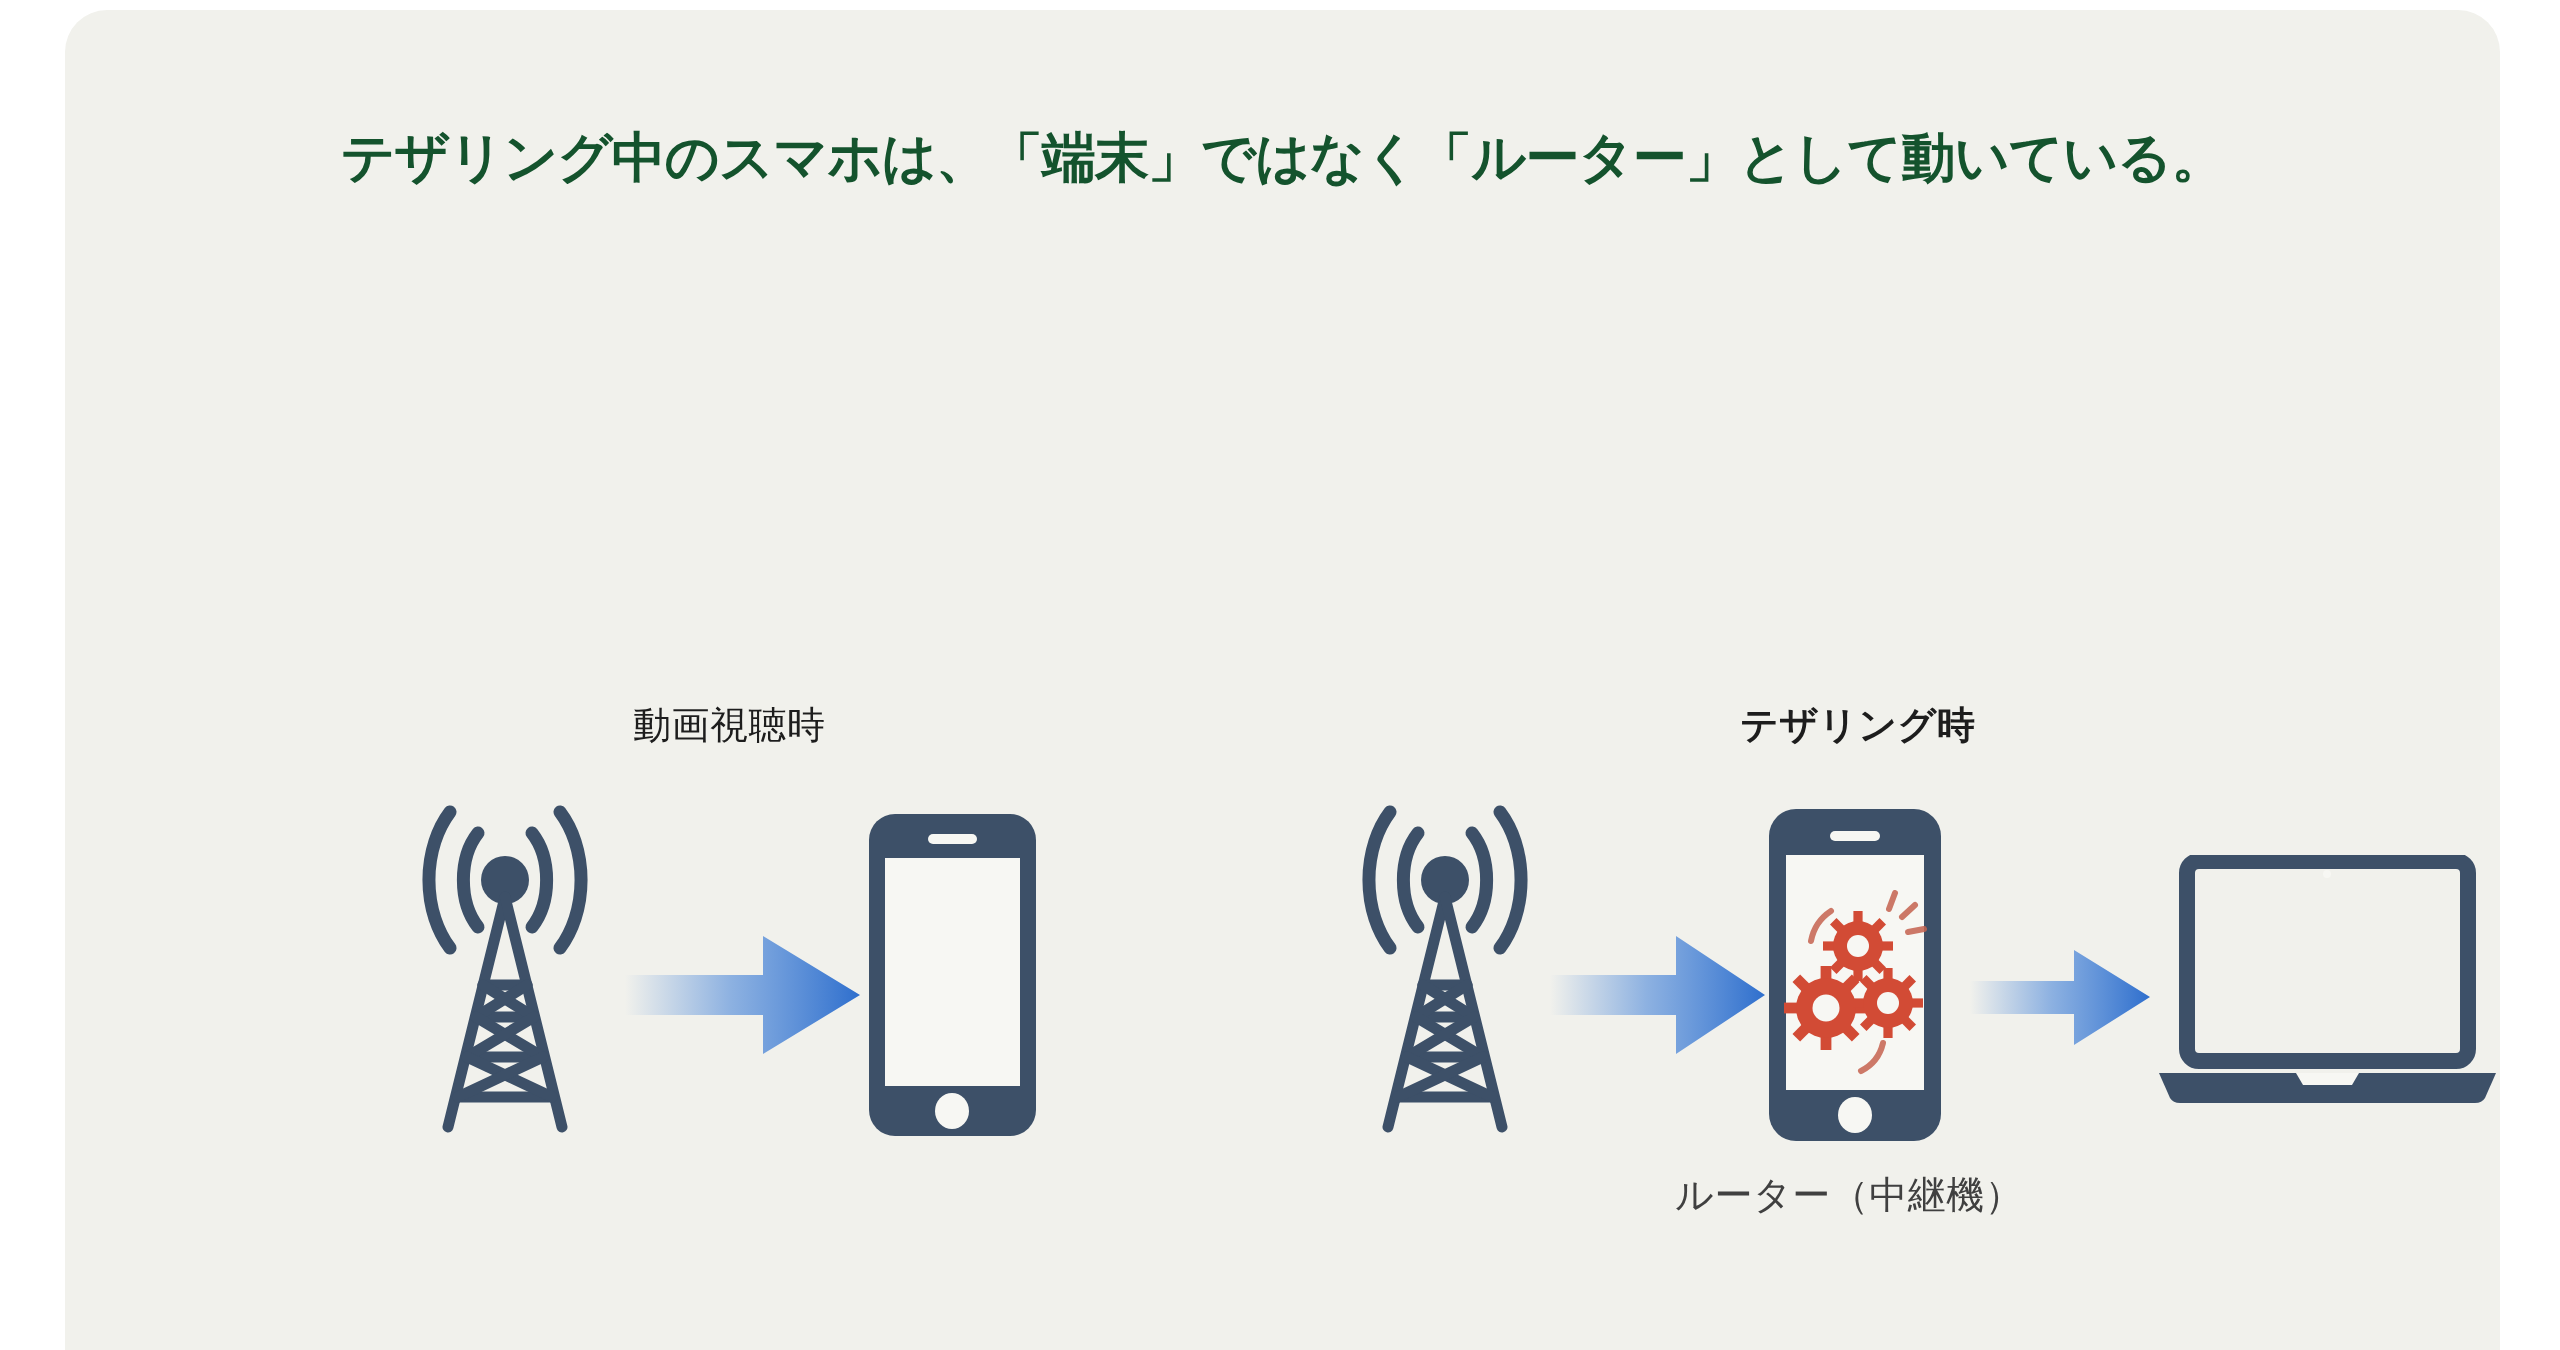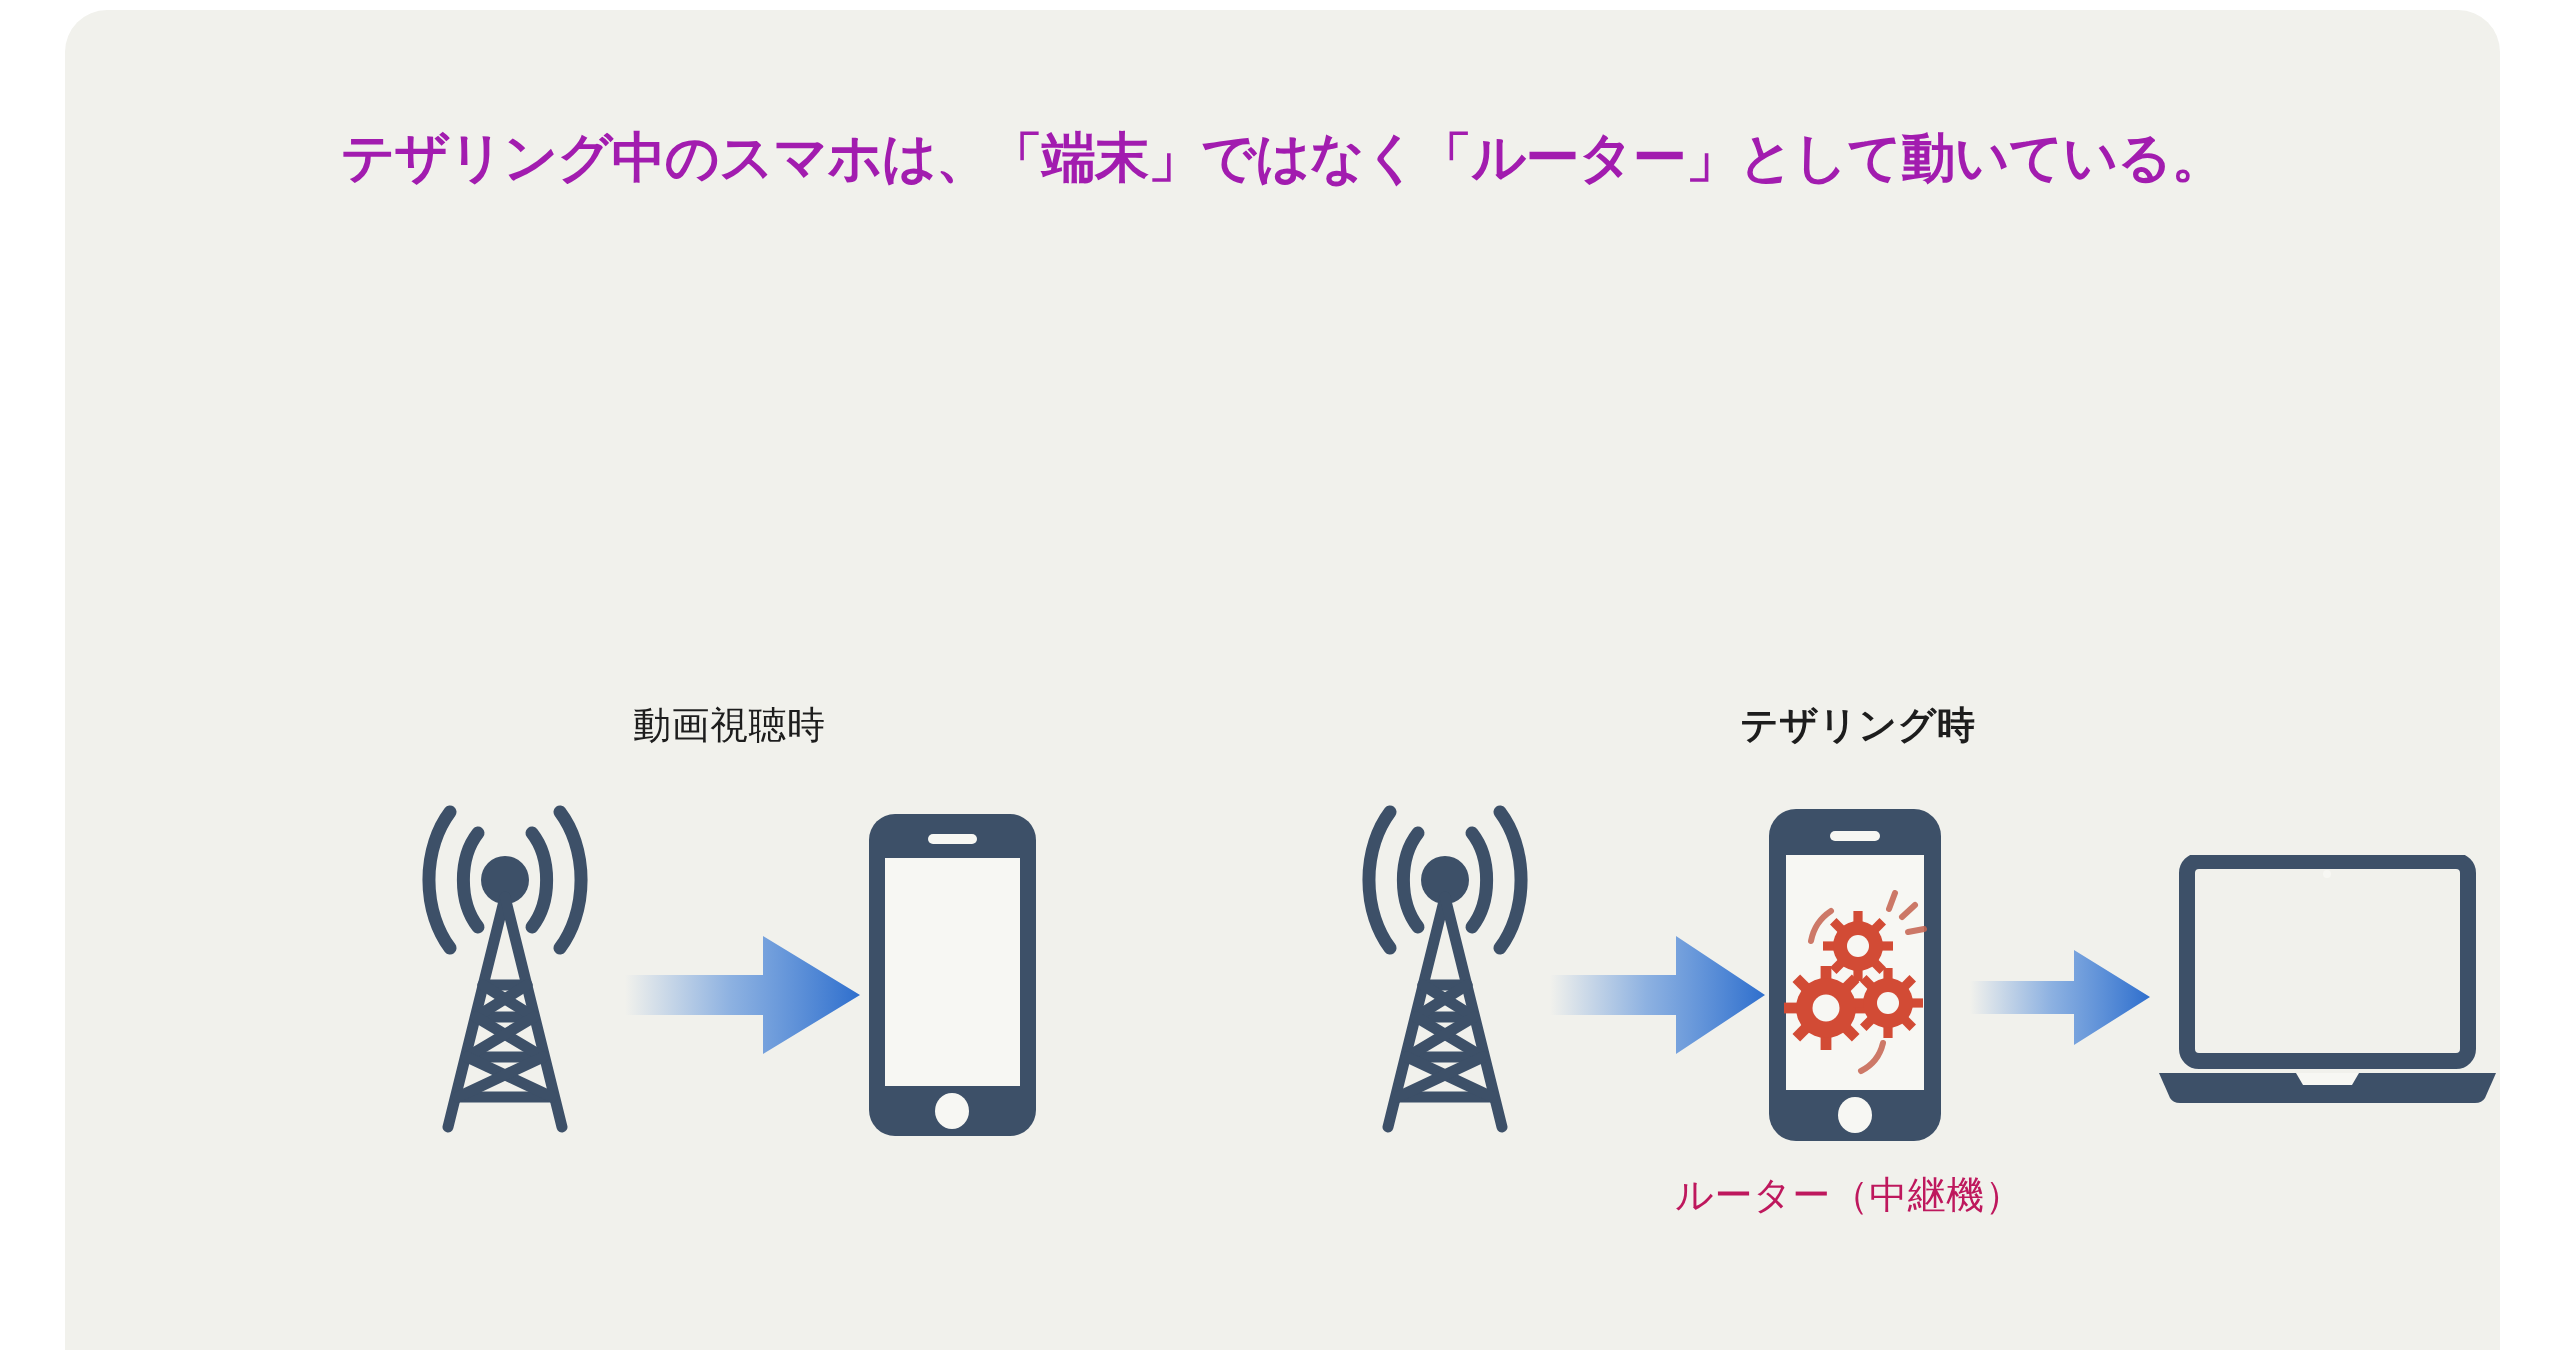--- a/index.html
+++ b/index.html
@@ -15,21 +15,21 @@
     width:2435px; height:1400px;
     background:#f1f1ec;
     border-radius:42px;
   }
   #title {
     position:absolute;
     left:0; top:112px; width:100%;
     text-align:center;
     font-size:54px;
     font-weight:bold;
-    color:#a21caf;
+    color:#14532d;
     letter-spacing:-1px;
     white-space:nowrap;
   }
   #body-copy {
     position:absolute;
     left:0; top:300px; width:100%;
     text-align:center;
     font-size:38px;
     line-height:75px;
     color:#303030;
@@ -44,21 +44,21 @@
     white-space:nowrap;
     letter-spacing:0.5px;
   }
   #label-left  { left:540px;  top:690px;margin-left:28px; }
   #label-right { left:1675px; top:690px;font-weight:bold; }
 
   #router-caption {
     position:absolute;
     left:1610px; top:1160px;
     font-size:38px;
-    color:#be185d;
+    color:#404040;
     white-space:nowrap;
     letter-spacing:0.5px;
   }
 
   .ico { position:absolute; }
   #tower-left   { left:345px;  top:795px;  width:190px; height:330px; }
   #tower-right  { left:1285px; top:795px;  width:190px; height:330px; }
   #phone-left   { left:800px;  top:800px;  width:175px; height:330px; }
   #phone-right  { left:1700px; top:795px;  width:180px; height:340px; }
   #laptop       { left:2090px; top:845px;  width:345px; height:255px; }

